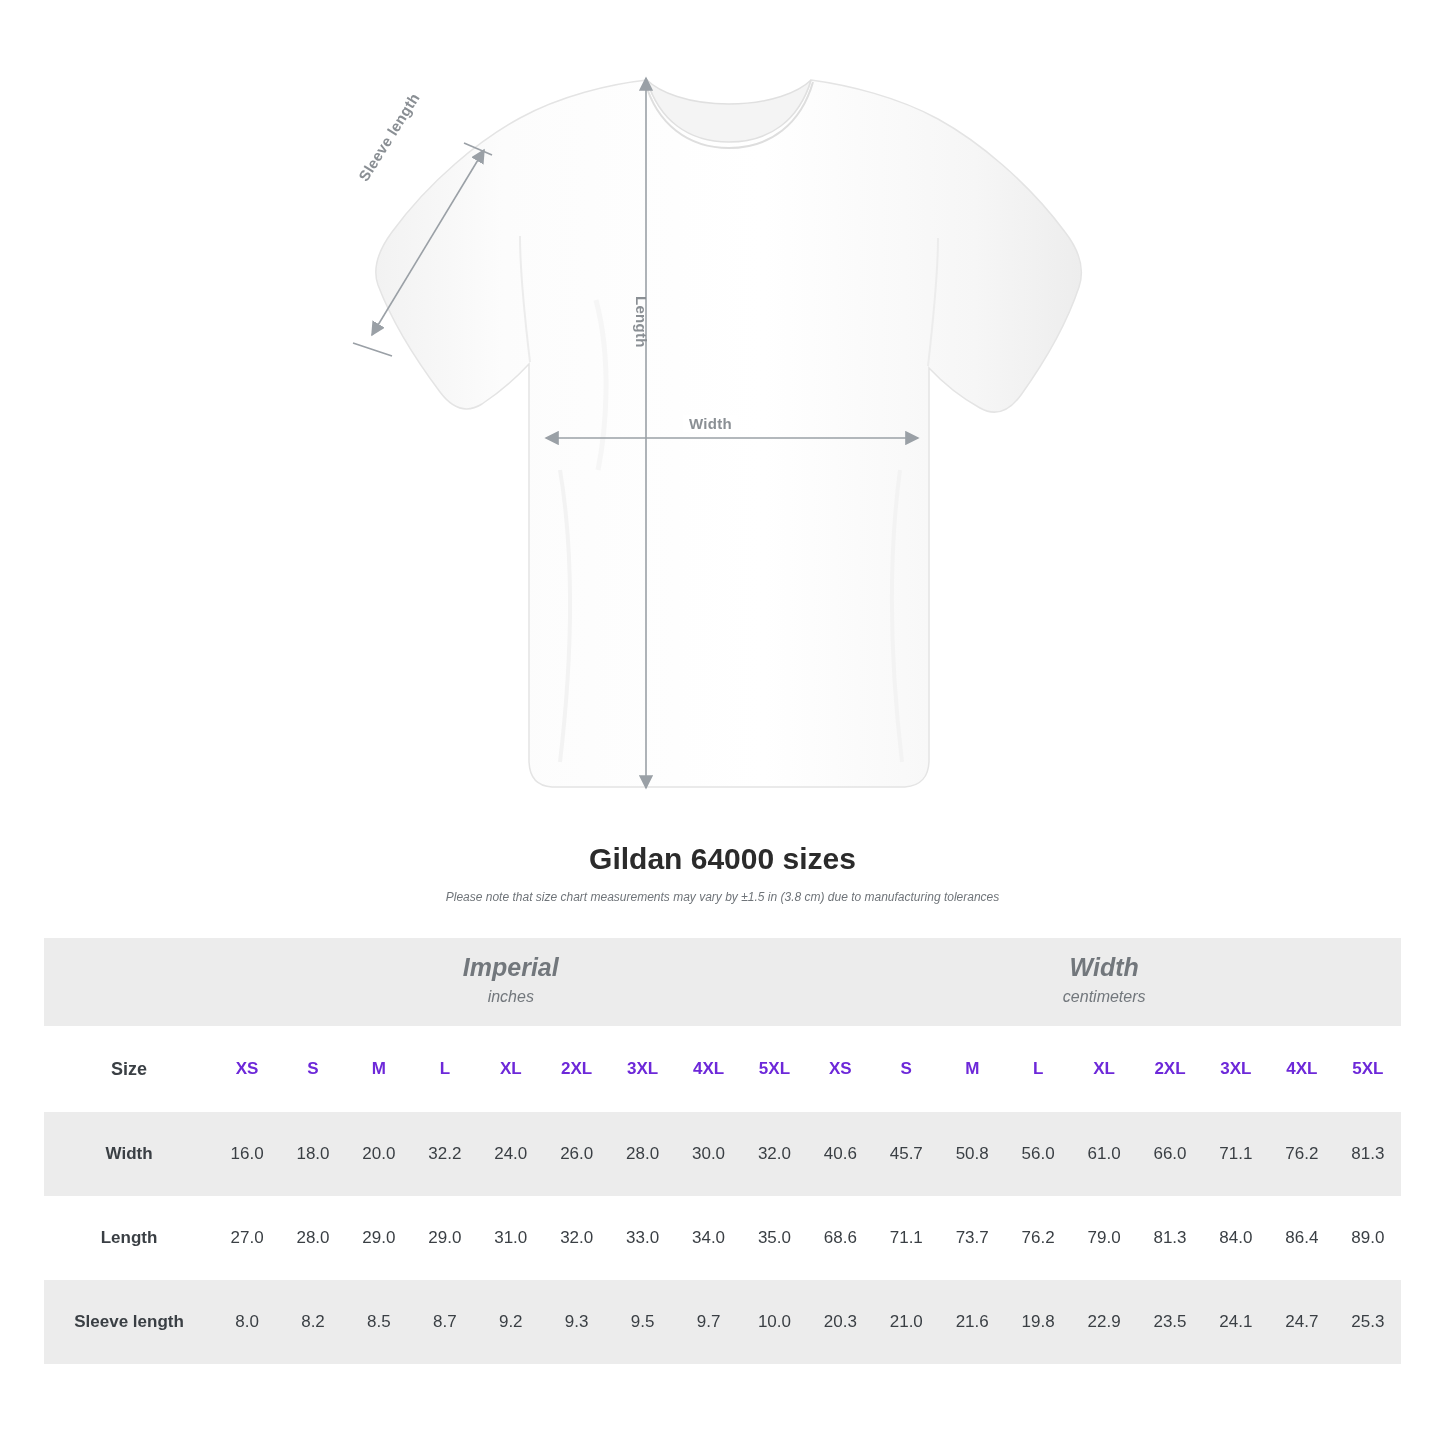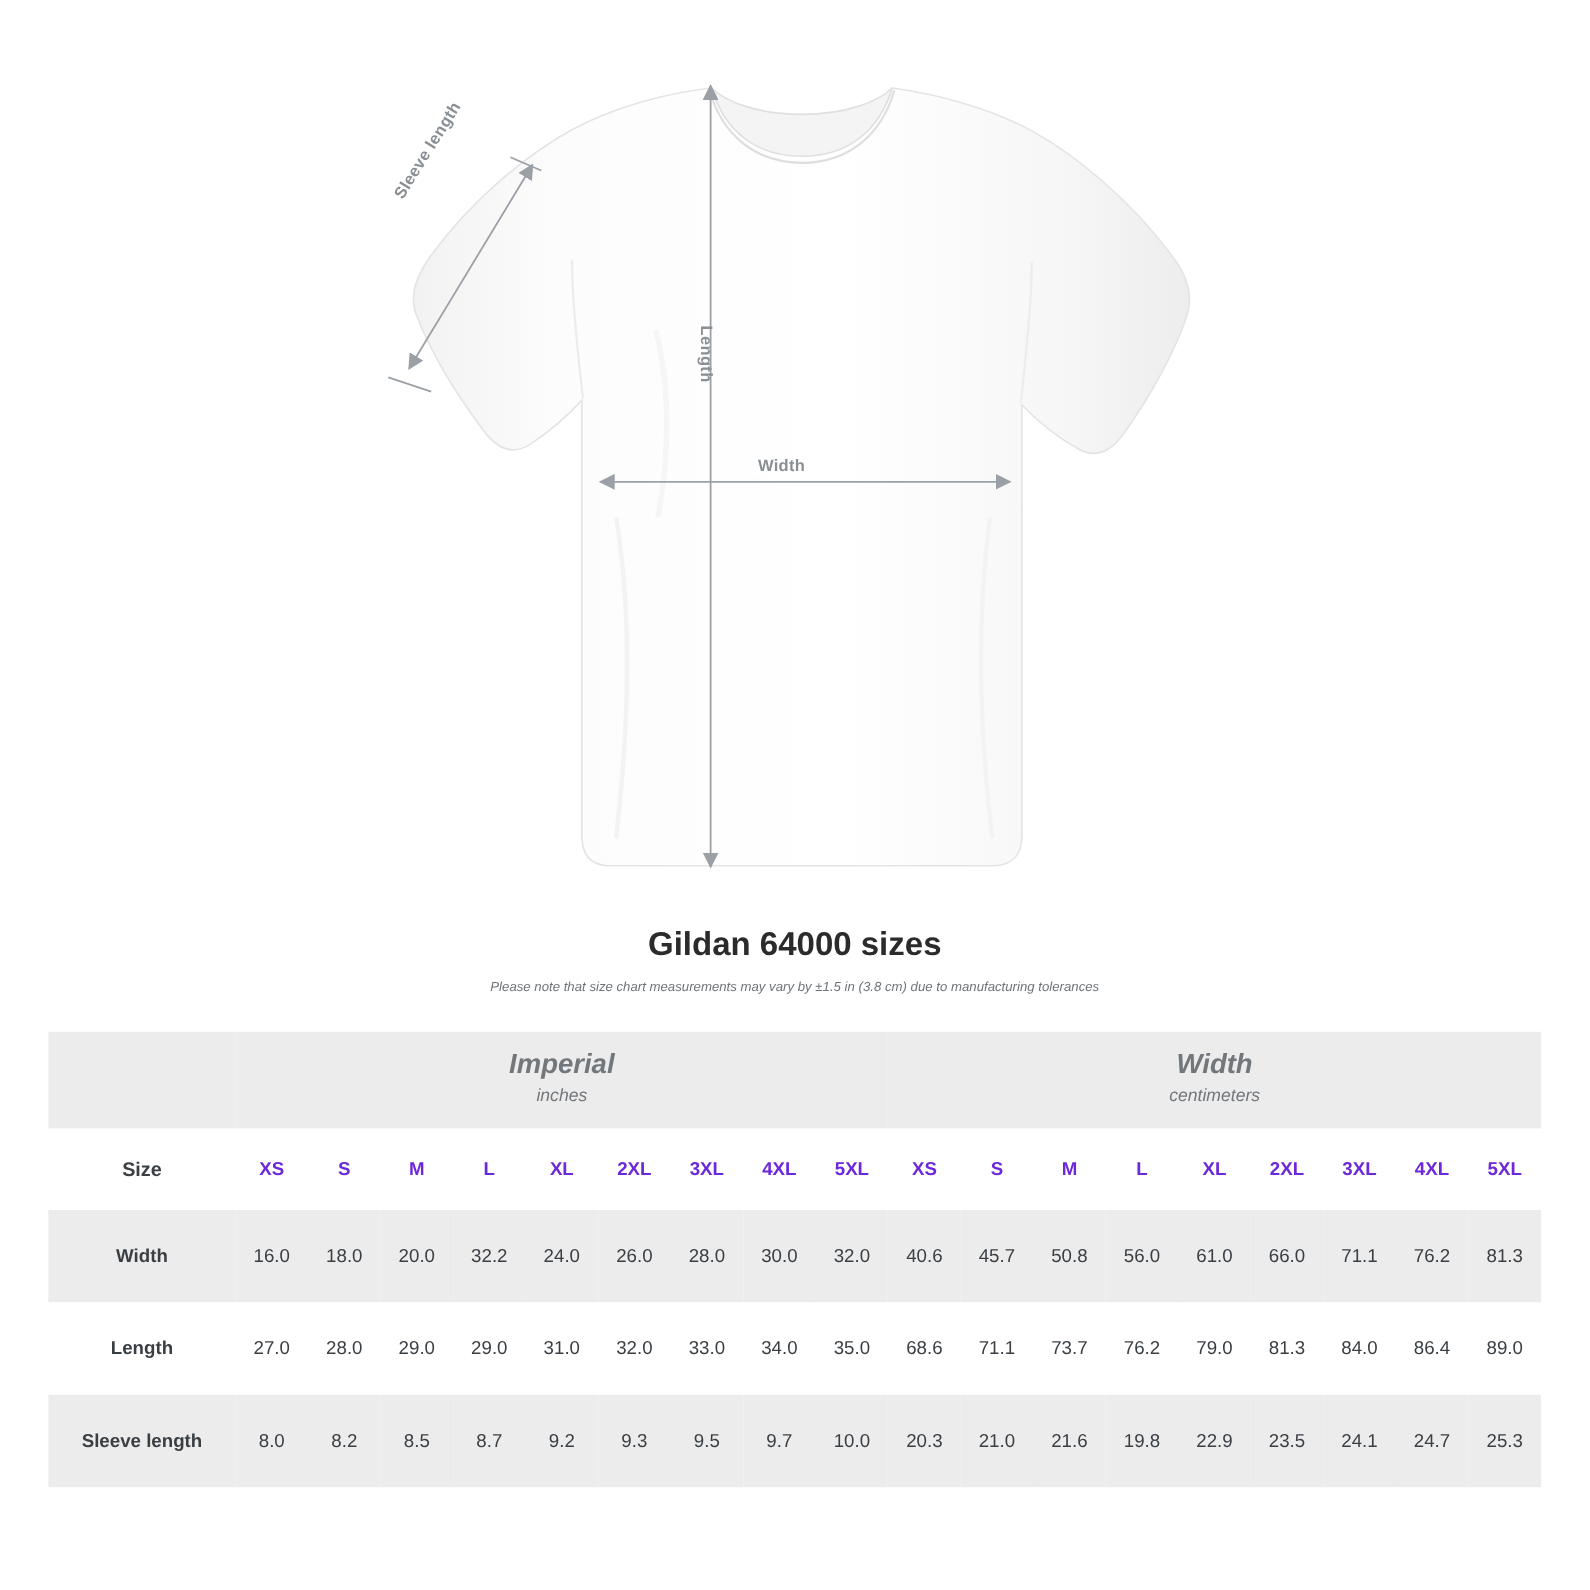--- a/index.html
+++ b/index.html
@@ -109,21 +109,21 @@
     color: #72777c;
     line-height: 1.25;
   }
   .unit-sub {
     font-size: 16px;
     font-style: italic;
     color: #72777c;
     line-height: 1.8;
   }
   .row-sizes td {
-    height: 74px;
+    height: 86px;
     background: #ffffff;
     font-weight: bold;
     font-size: 18px;
     color: #32373c;
   }
   .row-sizes td.rowlabel { font-size: 18px; }
   .row-data td {
     height: 84px;
     font-size: 18px;
   }

